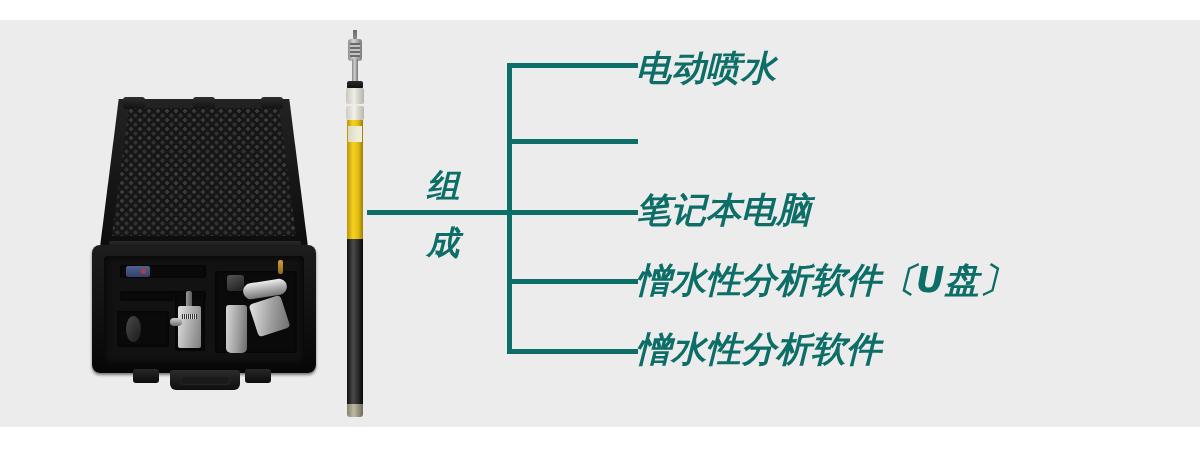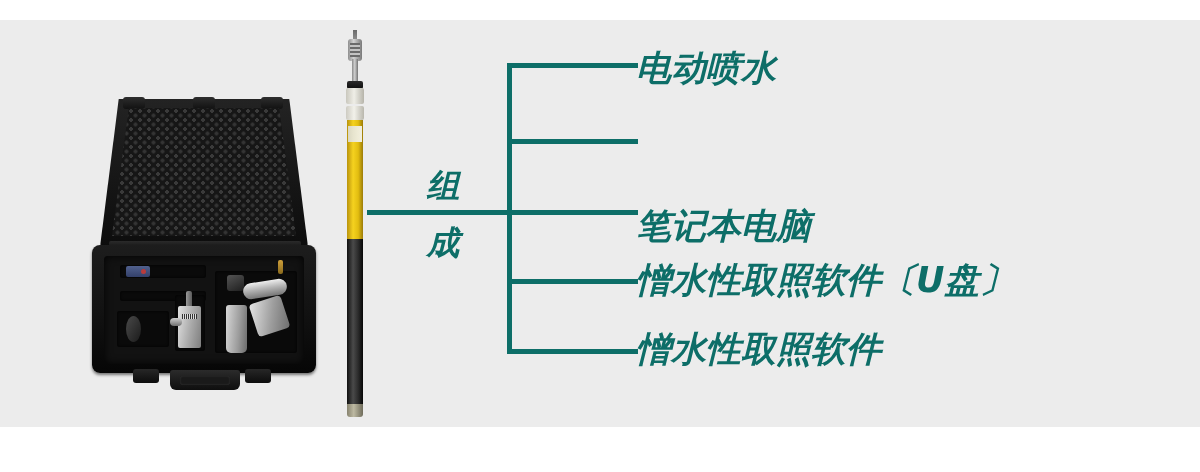--- a/index.html
+++ b/index.html
@@ -269,19 +269,19 @@
     <div class="dline branch" style="top:210px;"></div>
     <div class="dline branch" style="top:279px;"></div>
     <div class="dline branch" style="top:349px;"></div>
 
     <div class="root-label">
       <span>组</span>
       <span>成</span>
     </div>
 
     <div class="leaf" style="top:54px;font-family:Liberation Mono, monospace;">电动喷水</div>
-    <div class="leaf" style="top:193px;margin-top:16px;">笔记本电脑</div>
-    <div class="leaf" style="top:263px;">憎水性取照软件〔U盘〕</div>
-    <div class="leaf" style="top:332px;">憎水性取照软件</div>
+    <div class="leaf" style="top:193px;">笔记本电脑</div>
+    <div class="leaf" style="top:263px;">憎水性分析软件〔U盘〕</div>
+    <div class="leaf" style="top:332px;">憎水性分析软件</div>
 
   </div>
 
 </div>
 
 </body></html>

